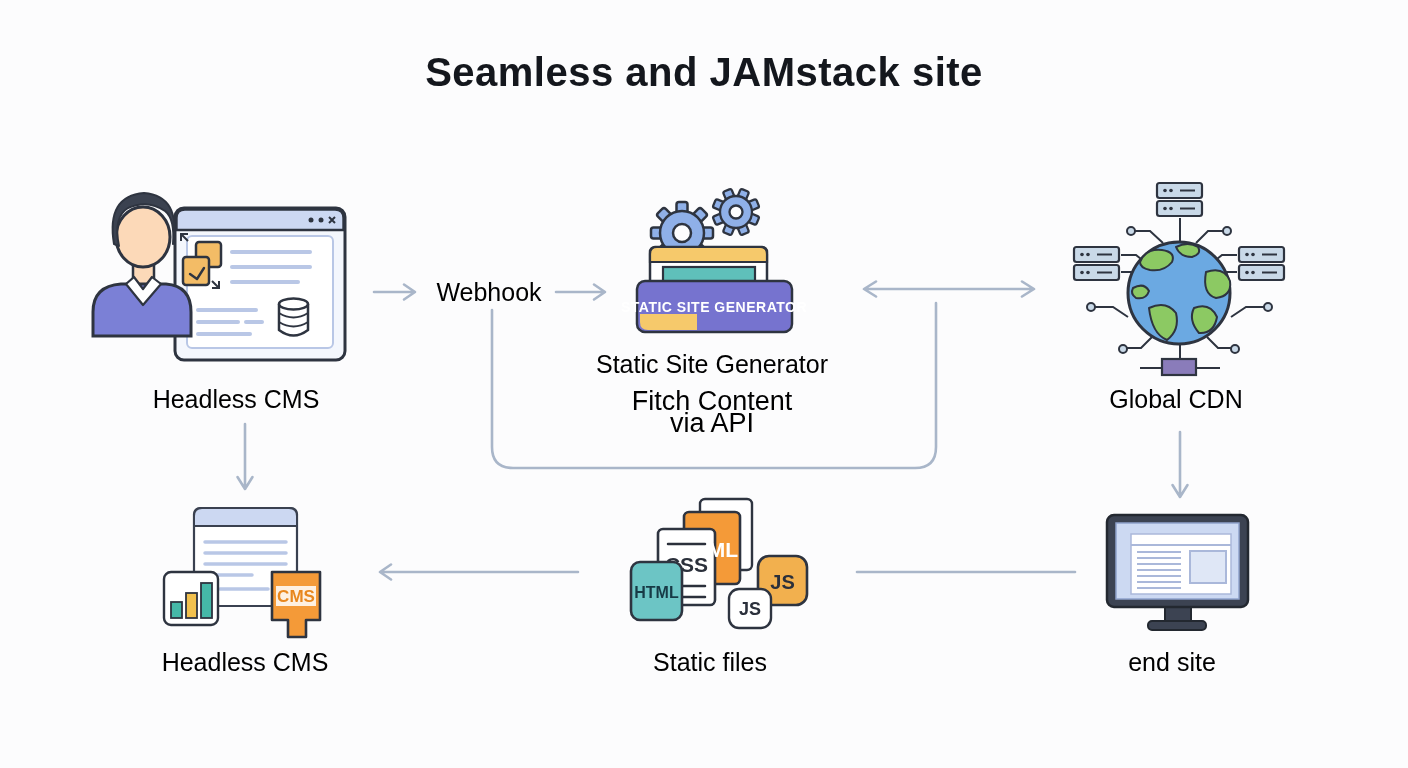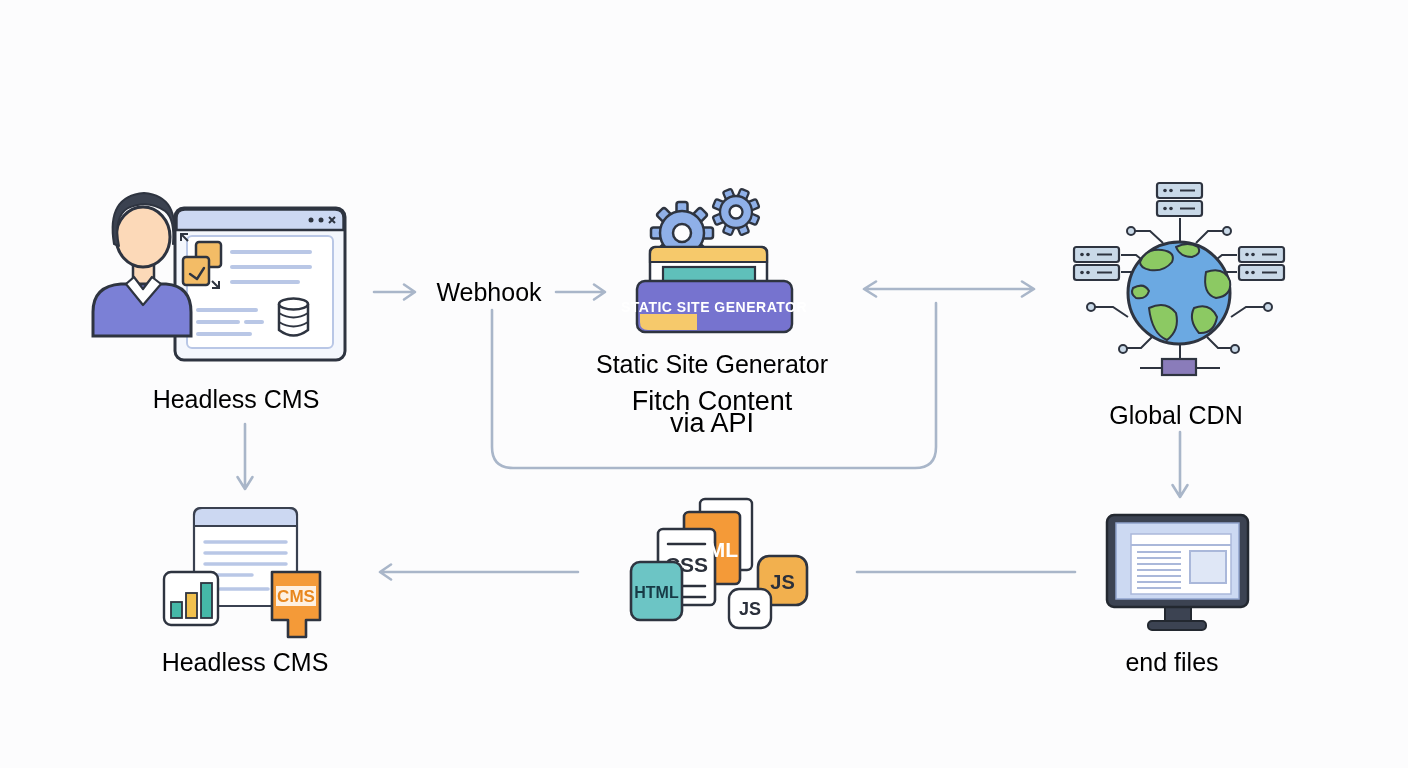--- a/index.html
+++ b/index.html
@@ -15,20 +15,21 @@
     position:absolute;font-size:25px;color:#000000;text-align:center;white-space:nowrap;
   }
   .diagram-svg{position:absolute;left:0;top:0;}
   svg text{font-family:"Liberation Sans",sans-serif;}
 </style>
 </head>
 <body>
 
 <div class="canvas">
 
+  <div class="title">Seamless and JAMstack site</div>
 
   <svg class="diagram-svg" width="1408" height="768" viewBox="0 0 1408 768">
 
     <g stroke="#a9b6c9" stroke-width="2.6" fill="none" stroke-linecap="round" stroke-linejoin="round">
       <path d="M374 292 H413 M404 284.5 L415 292 L404 299.5"></path>
       <path d="M556 292 H603 M594 284.5 L605 292 L594 299.5"></path>
       <path d="M866 289 H1032 M876 281.5 L864 289 L876 296.5 M1022 281.5 L1034 289 L1022 296.5"></path>
       <path d="M492 310 V447 Q492 468 513 468 H915 Q936 468 936 447 V303"></path>
       <path d="M245 424 V486 M237.5 477 L245 489 L252.5 477"></path>
       <path d="M1180 432 V494 M1172.5 485 L1180 497 L1187.5 485"></path>
@@ -254,20 +255,21 @@
   </svg>
 
   <div class="lbl" style="left:96px;top:385px;width:280px;">Headless CMS</div>
 
   <div class="lbl" style="left:399px;top:278px;width:180px;">Webhook</div>
 
   <div class="lbl" style="left:552px;top:350px;width:320px;">Static Site Generator</div>
   <div class="lbl" style="left:552px;top:386px;width:320px;font-size:27px;">Fitch Content</div>
   <div class="lbl" style="left:552px;top:408px;width:320px;font-size:27px;">via API</div>
 
-  <div class="lbl" style="left:1036px;top:385px;width:280px;margin-top:16px;">Global CDN</div>
+  <div class="lbl" style="left:1036px;top:385px;width:280px;">Global CDN</div>
 
   <div class="lbl" style="left:105px;top:648px;width:280px;">Headless CMS</div>
 
-
-  <div class="lbl" style="left:1032px;top:648px;width:280px;">end files</div>
+  <div class="lbl" style="left:570px;top:648px;width:280px;">Static files</div>
+
+  <div class="lbl" style="left:1032px;top:648px;width:280px;">end site</div>
 
 </div>
 
 </body></html>

